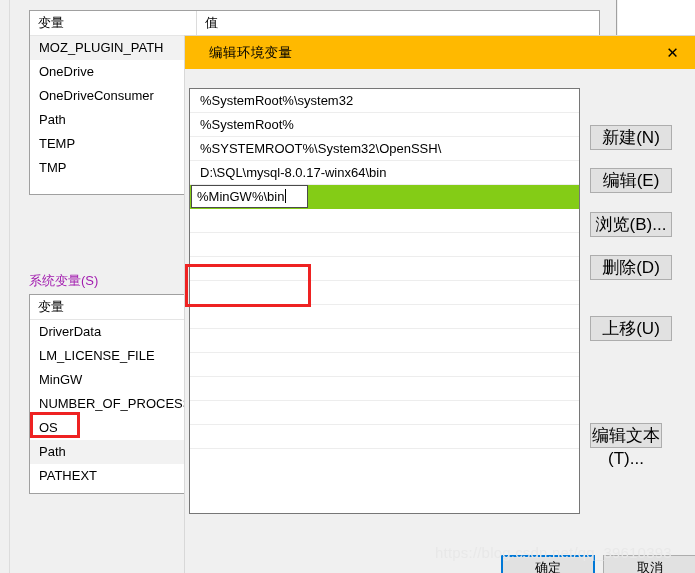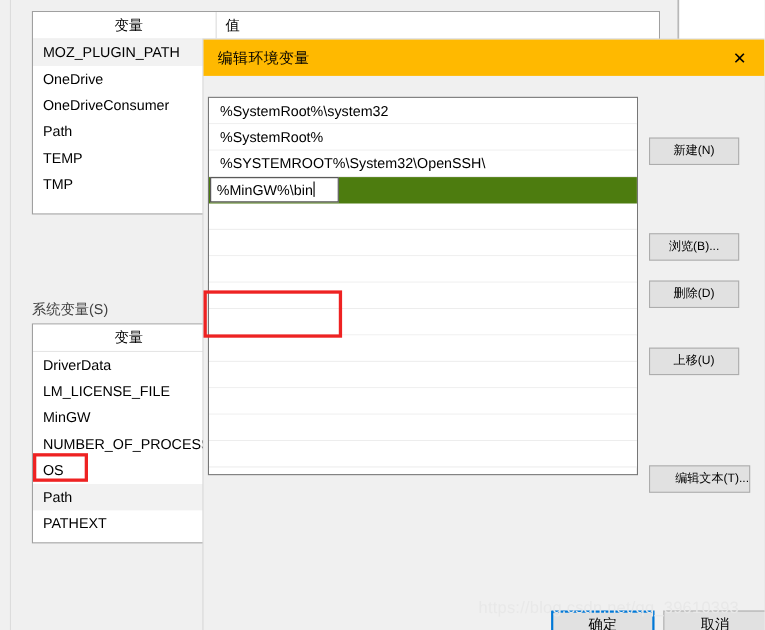--- a/index.html
+++ b/index.html
@@ -72,42 +72,42 @@
     height: 24px;
     border-bottom: 1px solid #e5e5e5;
     background: #ffffff;
   }
   .grid-header .col {
     padding: 3px 0 0 8px;
     box-sizing: border-box;
     font-size: 13px;
     color: #000;
   }
-  .col-var { width: 167px; border-right: 1px solid #dcdcdc; text-align: center; }
+  .col-var { width: 167px; border-right: 1px solid #dcdcdc; }
   .col-val { flex: 1; }
 
   .grid-row {
     height: 24px;
     line-height: 24px;
     padding-left: 9px;
     font-size: 13px;
     white-space: nowrap;
     overflow: hidden;
     box-sizing: border-box;
   }
   .grid-row.selected {
     background: #f2f2f2;
   }
 
   .section-label {
     position: absolute;
     left: 19px;
     top: 272px;
     font-size: 13px;
-    color: #404040;
+    color: #a21caf;
   }
 
   
   #path-annotation {
     position: absolute;
     left: 20px;
     top: 412px;
     width: 50px;
     height: 26px;
     border: 3px solid #ee2222;
@@ -127,21 +127,21 @@
     z-index: 10;
   }
   #edit-titlebar {
     position: relative;
     height: 33px;
     background: #ffb900;
     display: flex;
     align-items: center;
   }
   #edit-title {
-    padding-left: 13px;
+    padding-left: 24px;
     font-size: 13.5px;
     color: #000000;
     letter-spacing: 0.4px;
   }
   #edit-close {
     position: absolute;
     right: 0;
     top: 0;
     width: 45px;
     height: 33px;
@@ -152,41 +152,41 @@
     color: #000;
     font-family: "DejaVu Sans", sans-serif;
   }
 
   
   #path-list {
     position: absolute;
     left: 4px;
     top: 52px;
     width: 391px;
-    height: 344px;
+    height: 426px;
     background: #ffffff;
     border: 1px solid #767676;
     box-sizing: border-box;
     overflow: hidden;
   }
   .path-row {
     height: 24px;
     line-height: 24px;
     padding-left: 10px;
     font-size: 13px;
     white-space: nowrap;
     border-bottom: 1px solid #ededed;
     box-sizing: border-box;
     background: #ffffff;
   }
   .path-row.empty {
     color: transparent;
   }
   .path-row.editing {
-    background: #4d7c0f;
+    background: #84cc16;
     padding-left: 0;
     position: relative;
     border-bottom: none;
   }
   #inline-edit {
     position: absolute;
     left: 1px;
     top: 0px;
     width: 117px;
     height: 23px;
@@ -221,33 +221,33 @@
   }
 
   
   .dlg-btn {
     position: absolute;
     width: 82px;
     height: 25px;
     background: #e1e1e1;
     border: 1px solid #adadad;
     box-sizing: border-box;
-    font-size: 11px;
+    font-size: 17px;
     line-height: 23px;
     text-align: center;
     color: #000;
     font-family: "Liberation Sans", "DejaVu Sans", sans-serif;
   }
   #btn-new    { left: 405px; top: 89px; }
   #btn-edit   { left: 405px; top: 132px; }
   #btn-browse { left: 405px; top: 176px; }
   #btn-delete { left: 405px; top: 219px; }
   #btn-up     { left: 405px; top: 280px; }
   #btn-down   { left: 405px; top: 323px; }
-  #btn-text   { left: 405px; top: 387px; width: 92px; text-align: right; }
+  #btn-text   { left: 405px; top: 387px; width: 72px; }
 
   
   #btn-ok {
     position: absolute;
     left: 316px;
     top: 519px;
     width: 94px;
     height: 26px;
     background: #e1e1e1;
     border: 2px solid #0078d7;
@@ -330,40 +330,42 @@
 
   <div id="edit-titlebar">
     <div id="edit-title">编辑环境变量</div>
     <div id="edit-close">✕</div>
   </div>
 
   <div id="path-list">
     <div class="path-row">%SystemRoot%\system32</div>
     <div class="path-row">%SystemRoot%</div>
     <div class="path-row">%SYSTEMROOT%\System32\OpenSSH\</div>
+    <div class="path-row">D:\SQL\mysql-8.0.17-winx64\bin</div>
 
     <div class="path-row editing">
       <div id="inline-edit"><span>%MinGW%\bin</span><span id="inline-caret"></span></div>
     </div>
 
     <div class="path-row empty">&nbsp;</div>
     <div class="path-row empty">&nbsp;</div>
     <div class="path-row empty">&nbsp;</div>
     <div class="path-row empty">&nbsp;</div>
     <div class="path-row empty">&nbsp;</div>
     <div class="path-row empty">&nbsp;</div>
     <div class="path-row empty">&nbsp;</div>
     <div class="path-row empty">&nbsp;</div>
     <div class="path-row empty">&nbsp;</div>
     <div class="path-row empty">&nbsp;</div>
   </div>
 
   <div id="edit-annotation"></div>
 
   <div id="btn-new" class="dlg-btn">新建(N)</div>
+  <div id="btn-edit" class="dlg-btn">编辑(E)</div>
   <div id="btn-browse" class="dlg-btn">浏览(B)...</div>
   <div id="btn-delete" class="dlg-btn">删除(D)</div>
   <div id="btn-up" class="dlg-btn">上移(U)</div>
   <div id="btn-text" class="dlg-btn">编辑文本(T)...</div>
 
   <div id="btn-ok">确定</div>
   <div id="btn-cancel">取消</div>
 </div>
 
 <div id="watermark">https://blog.csdn.net/qq_39610393</div>

